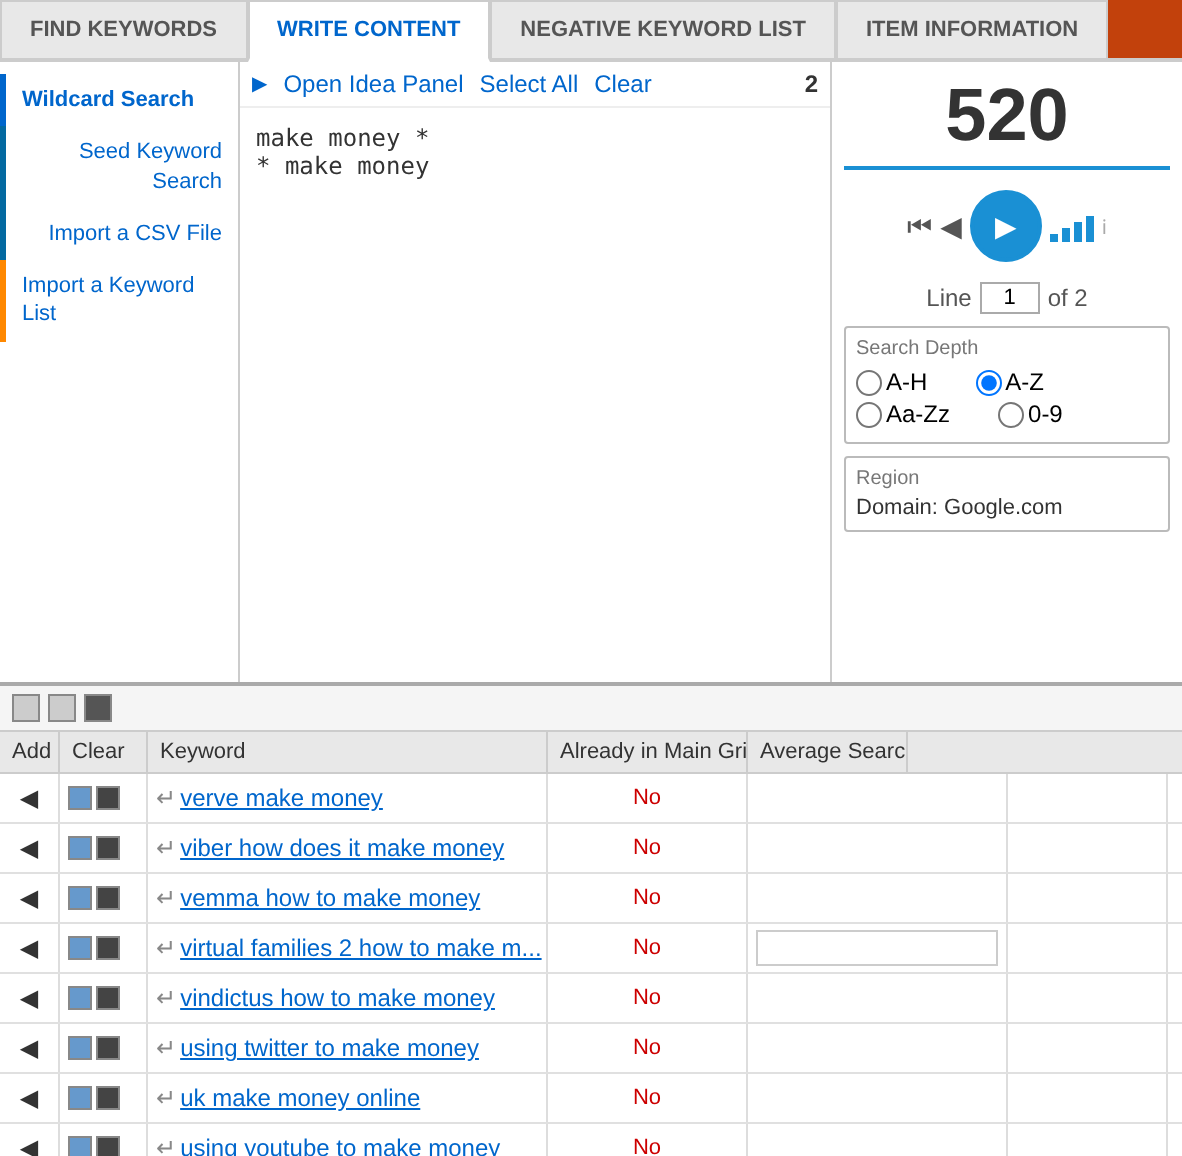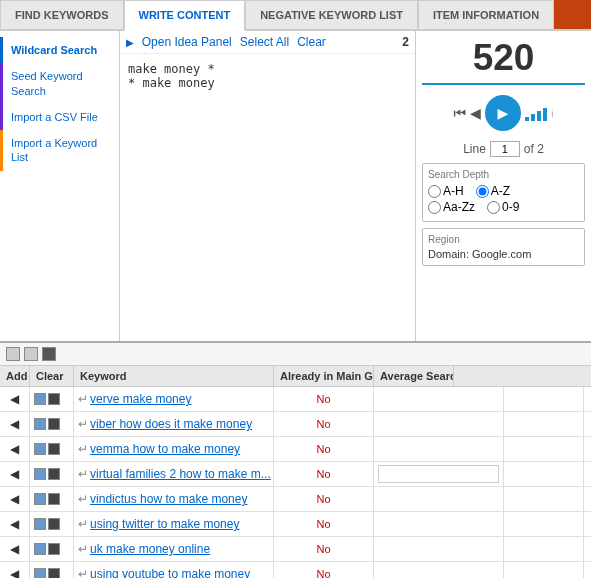--- a/index.html
+++ b/index.html
@@ -44,21 +44,21 @@
     }
     .sidebar-item {
       padding: 6px 8px;
       cursor: pointer;
       font-size: 11px;
       color: #0066cc;
       border-left: 3px solid transparent;
       line-height: 1.3;
     }
     .sidebar-item.active-blue { border-left: 3px solid #0066cc; color: #0066cc; font-weight: bold; }
-    .sidebar-item.active-green { border-left: 3px solid #6d28d9; }
+    .sidebar-item.active-green { border-left: 3px solid #0369a1; text-align: right; }
     .sidebar-item.active-orange { border-left: 3px solid #ff8800; }
 
     
     .center-panel {
       flex: 1;
       display: flex;
       flex-direction: column;
       border-right: 1px solid #ccc;
     }
     .center-toolbar {
@@ -166,21 +166,21 @@
       padding: 5px;
       border-radius: 2px;
     }
     .search-depth-title {
       font-size: 10px;
       color: #777;
       margin-bottom: 4px;
     }
     .radio-row {
       display: flex;
-      gap: 12px;
+      gap: 24px;
       margin-bottom: 2px;
       align-items: center;
     }
     .radio-item {
       display: flex;
       align-items: center;
       gap: 2px;
       font-size: 11px;
     }
     .region-box {
@@ -221,21 +221,21 @@
       background: #555;
     }
     .grid-header {
       display: flex;
       background: #e8e8e8;
       border-bottom: 1px solid #ccc;
     }
     .gh-cell {
       padding: 4px 6px;
       font-size: 11px;
-      font-weight: bold;
+      font-weight: normal;
       color: #333;
       border-right: 1px solid #ccc;
       white-space: nowrap;
       overflow: hidden;
     }
     .col-add { width: 30px; flex-shrink: 0; }
     .col-list { width: 44px; flex-shrink: 0; }
     .col-keyword { width: 200px; flex-shrink: 0; }
     .col-already { width: 100px; flex-shrink: 0; }
     .col-adgroup { width: 130px; flex-shrink: 0; }

